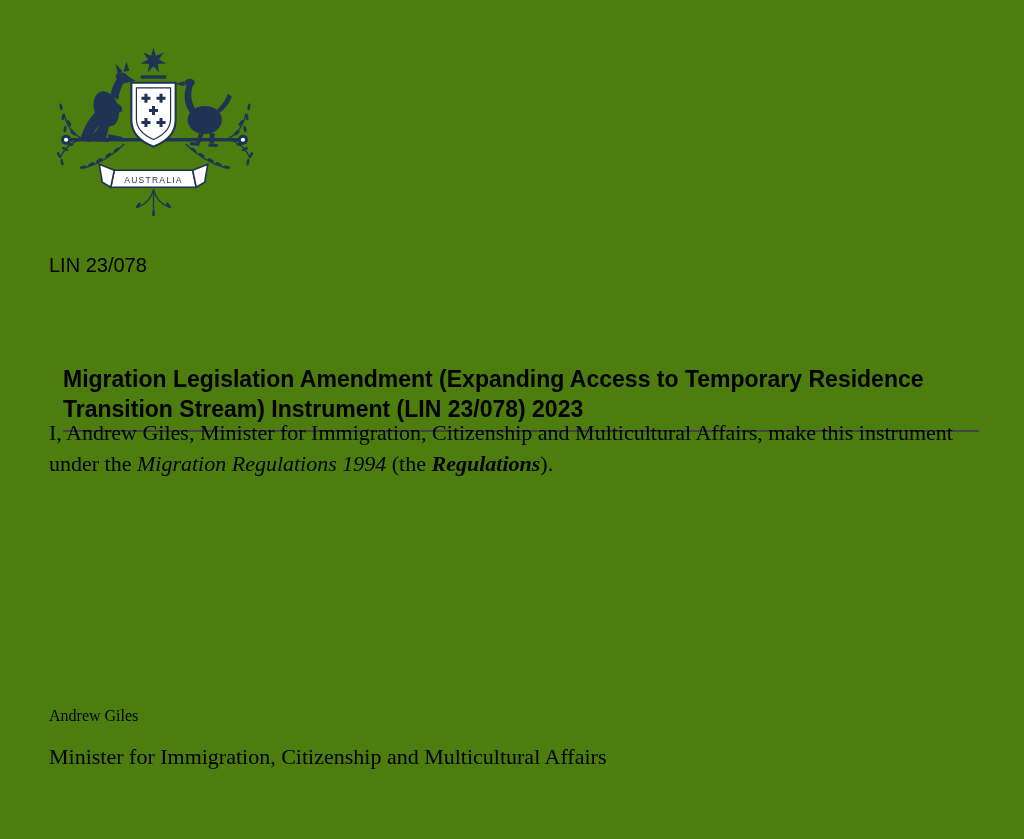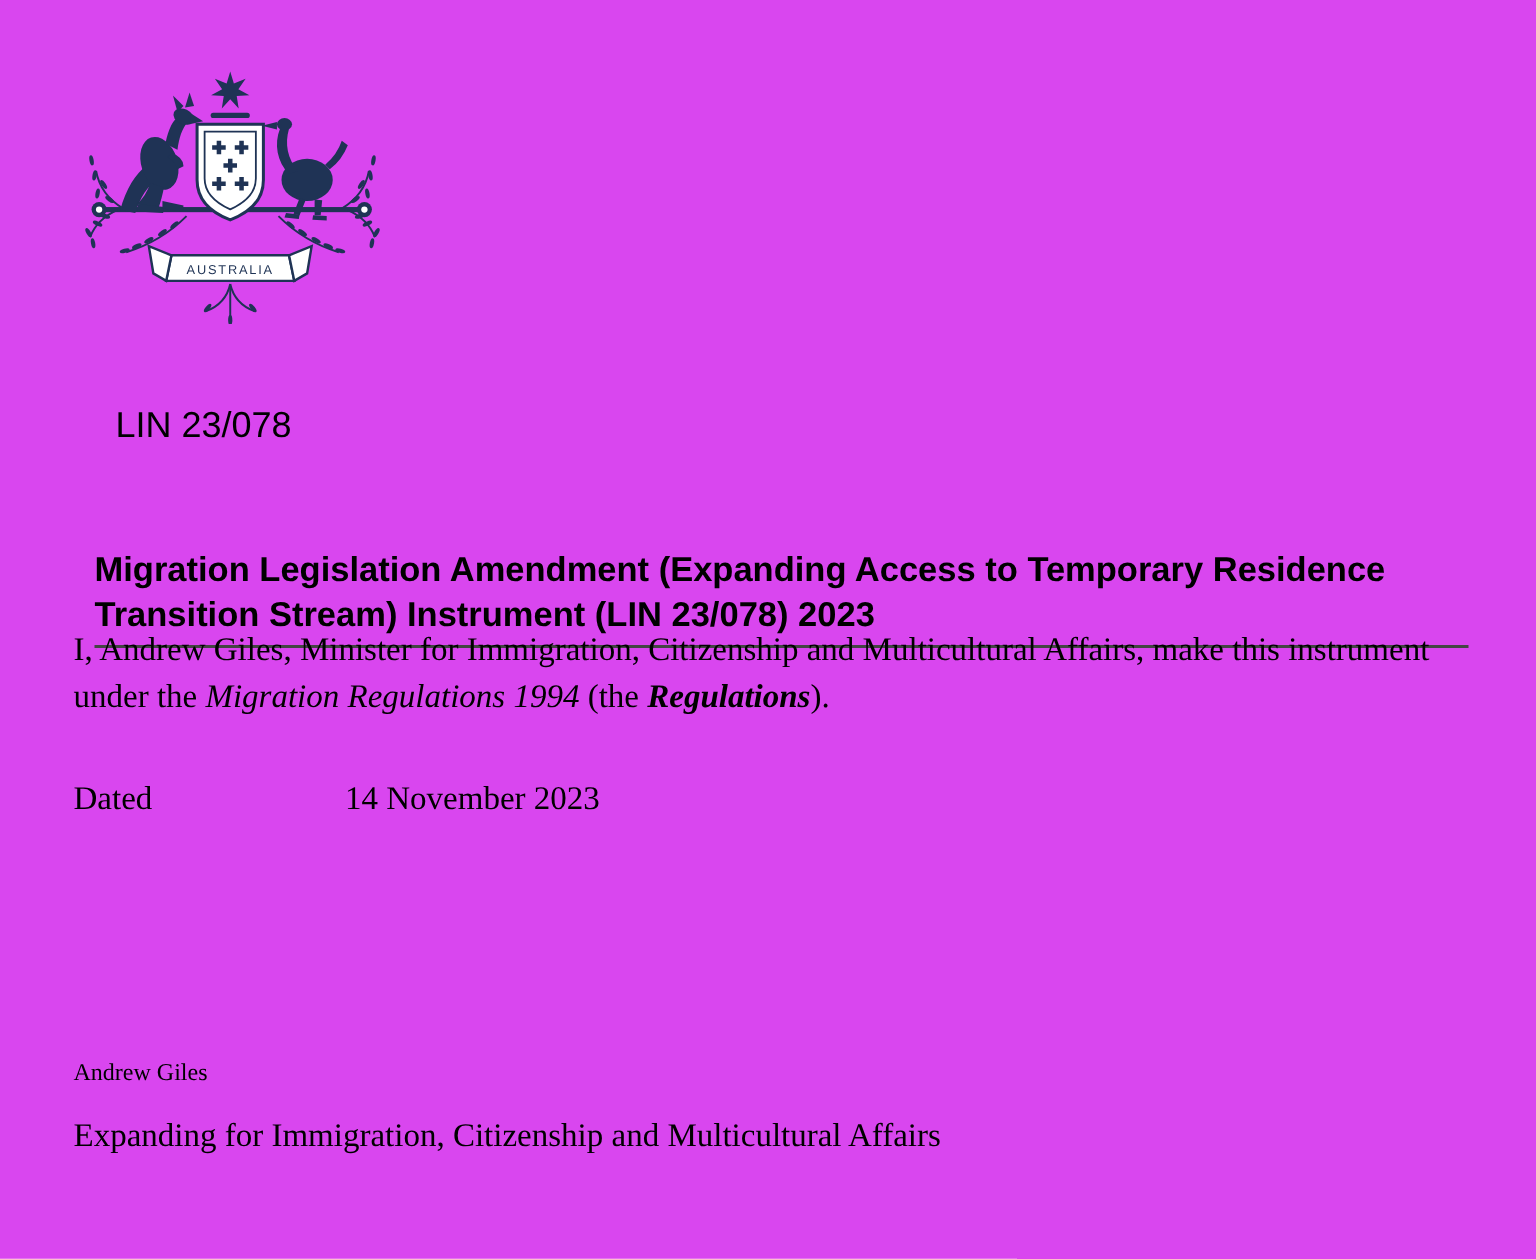--- a/index.html
+++ b/index.html
@@ -1,33 +1,33 @@
 <!DOCTYPE html>
 <html><head>
 <meta charset="utf-8">
 <style>
   :root{ --navy:#1F3355; }
   html,body{ margin:0; padding:0; }
   body{
     width:1024px; height:839px; background:#ffffff; color:#000000;
     font-family:"Liberation Serif", serif;
   }
-  .page{ position:relative; width:1024px; height:839px; background:#d946ef; overflow:hidden; }
+  .page{ position:relative; width:1024px; height:839px; background:#4d7c0f; overflow:hidden; }
 
   .coat{ position:absolute; left:52px; top:46px; width:206px; height:170px; }
   .nf{ fill:var(--navy); }
   .ns{ stroke:var(--navy); }
   .banner-text{
     font-family:"Liberation Sans", sans-serif;
     font-size:8.5px; letter-spacing:1.2px; fill:var(--navy);
   }
 
   .lin{
-    position:absolute; left:49px; top:269px;
-    font-family:"Liberation Sans", sans-serif; font-size:24px; line-height:30px;margin-left:28px;
+    position:absolute; left:49px; top:250px;
+    font-family:"Liberation Sans", sans-serif; font-size:20px; line-height:30px;
   }
   .title{
     position:absolute; left:49px; top:350px; width:916px; margin:14px;
     font-family:"Liberation Sans", sans-serif; font-weight:bold;
     font-size:23px; line-height:30px;
     padding-bottom:6px; border-bottom:2px solid #444444;
   }
   .preamble{
     position:absolute; left:49px; top:417px; width:905px; margin:0;
     font-size:22px; line-height:31px;
@@ -148,21 +148,17 @@
       <text x="101" y="135.5" text-anchor="middle" class="banner-text">AUSTRALIA</text>
     </g>
   </svg>
 
   <div class="lin">LIN 23/078</div>
 
   <h1 class="title">Migration Legislation Amendment (Expanding Access to Temporary Residence Transition Stream) Instrument (LIN 23/078) 2023</h1>
 
   <p class="preamble"><span>I, Andrew Giles, Minister for Immigration, Citizenship and Multicultural Affairs, make this instrument under the </span><span class="it">Migration Regulations 1994</span><span> (the </span><span class="bit">Regulations</span><span>).</span></p>
 
-  <div class="dated">
-    <span>Dated</span>
-    <span class="value">14 November 2023</span>
-  </div>
 
   <div class="sig-name">Andrew Giles</div>
-  <div class="sig-title">Expanding for Immigration, Citizenship and Multicultural Affairs</div>
+  <div class="sig-title">Minister for Immigration, Citizenship and Multicultural Affairs</div>
 
 </div>
 
 </body></html>

